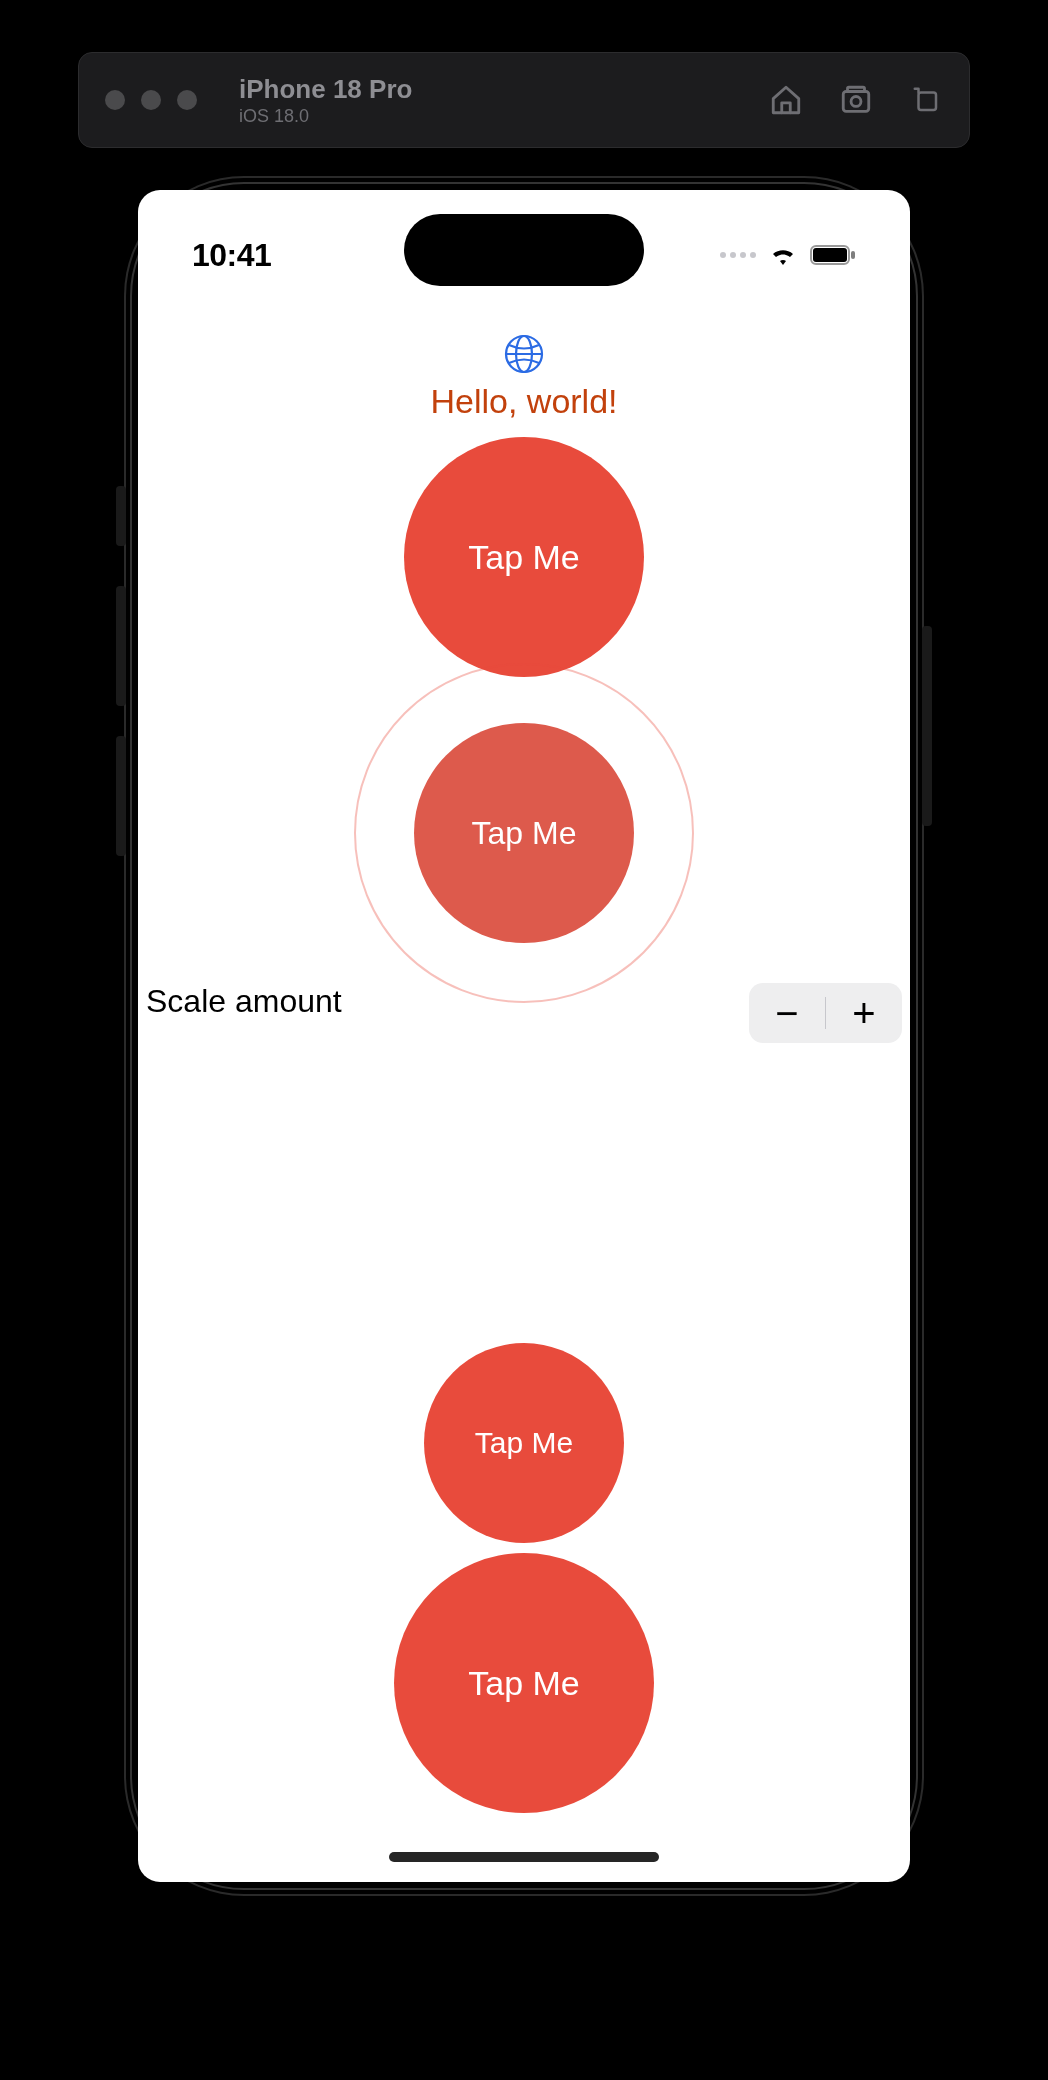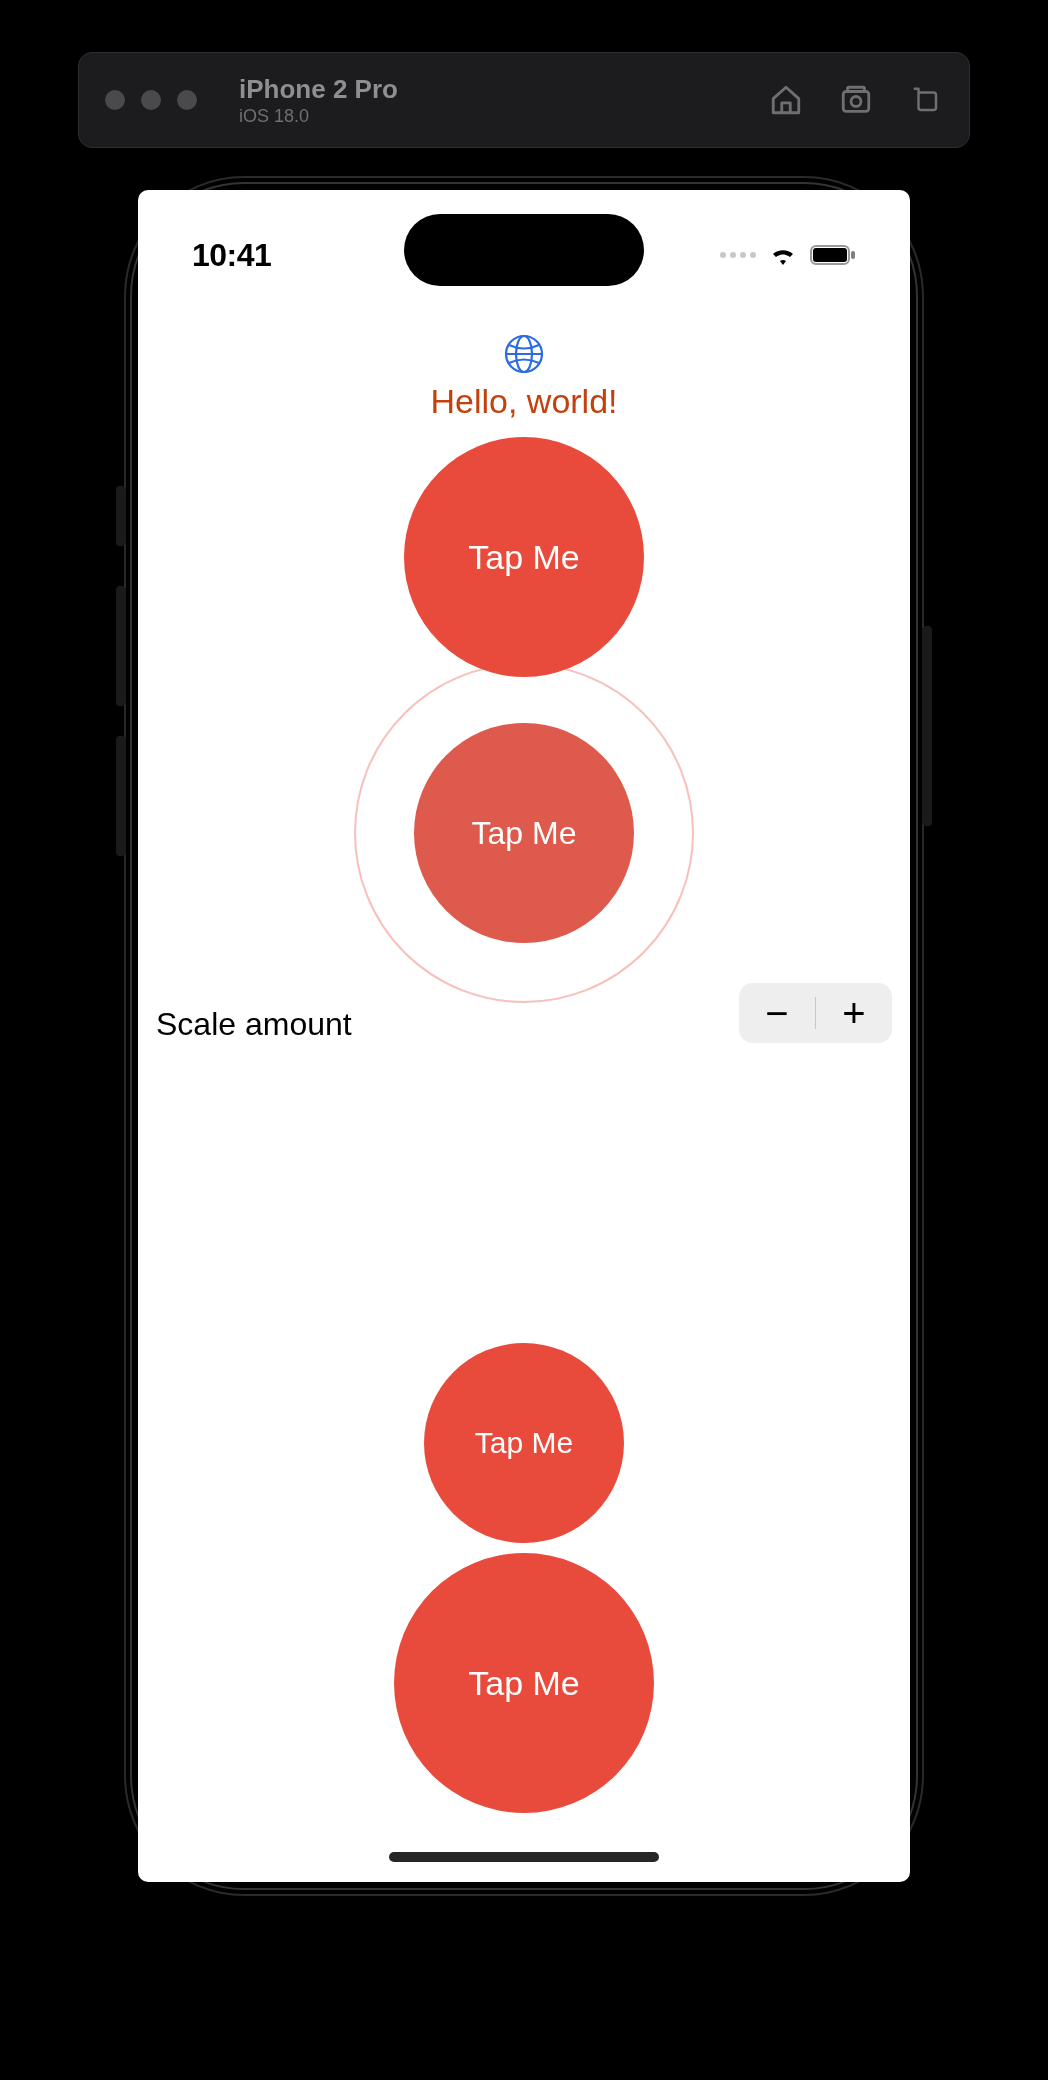--- a/index.html
+++ b/index.html
@@ -61,21 +61,21 @@
     
     .side-btn { position:absolute; background:#1a1a1a; border-radius:4px; }
     .sb-left-1 { left:-8px; top:310px; width:10px; height:60px; }
     .sb-left-2 { left:-8px; top:410px; width:10px; height:120px; }
     .sb-left-3 { left:-8px; top:560px; width:10px; height:120px; }
     .sb-right  { right:-8px; top:450px; width:10px; height:200px; }
 
     .screen {
       width: 100%; height: 100%;
       background: #fff;
-      border-radius: 10px;
+      border-radius: 22px;
       position: relative;
       overflow: hidden;
     }
 
     
     .island {
       position: absolute;
       top: 24px; left: 50%; transform: translateX(-50%);
       width: 240px; height: 72px;
       background: #000;
@@ -121,22 +121,22 @@
       border: 2px solid rgba(232,75,60,0.35);
       border-radius: 50%;
       margin-top: -14px;
       display:flex; align-items:center; justify-content:center;
       position: relative;
     }
     .circle-2 { width: 220px; height: 220px; font-size: 32px; background:#dd5a4c;}
 
     .stepper-row {
       width: 100%;
-      display:flex; align-items:flex-end; justify-content: space-between;
-      padding: 0 18px;
+      display:flex; align-items:flex-start; justify-content: space-between;
+      padding: 0 8px;
       margin-top: -20px;
     }
     .stepper-label { font-size: 32px; color:#000; }
     .stepper {
       display:flex;
       background: #eeeeef;
       border-radius: 14px;
       overflow: hidden;
       height: 60px;
     }
@@ -160,21 +160,21 @@
 </head>
 <body>
 
 <div class="sim-toolbar">
   <div class="traffic-lights">
     <div class="traffic-dot"></div>
     <div class="traffic-dot"></div>
     <div class="traffic-dot"></div>
   </div>
   <div class="sim-title-block">
-    <div class="sim-title">iPhone 2 Pro</div>
+    <div class="sim-title">iPhone 18 Pro</div>
     <div class="sim-subtitle">iOS 18.0</div>
   </div>
   <div class="sim-spacer"></div>
   <div class="sim-icons">
     <div class="sim-icon">
       <svg viewBox="0 0 24 24" width="34" height="34" fill="none" stroke="#6e6e73" stroke-width="2" stroke-linejoin="round" stroke-linecap="round">
           <path d="M3 11 L12 3 L21 11 V21 H3 Z"></path>
           <path d="M9 21 V14 H15 V21"></path>
         </svg>
     </div>

